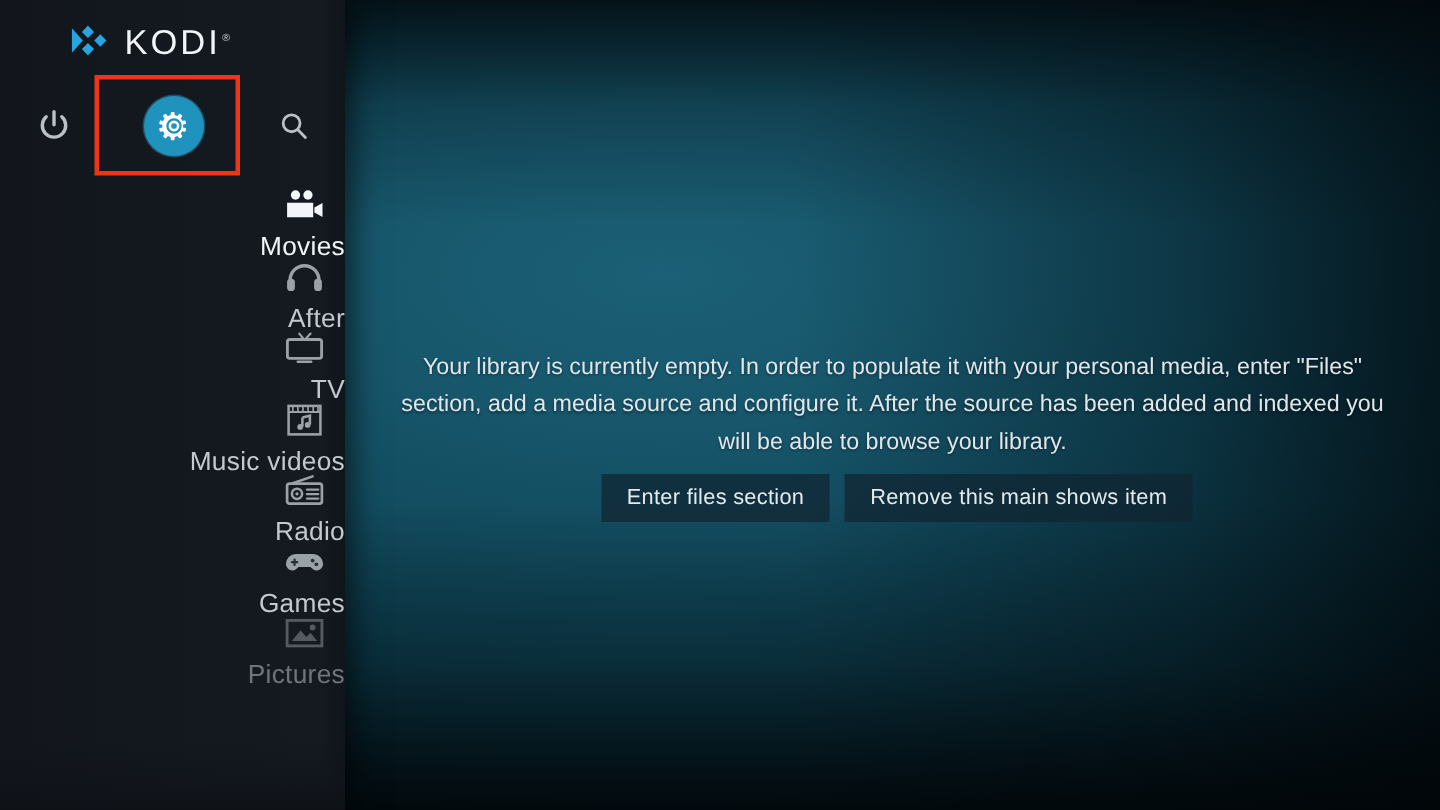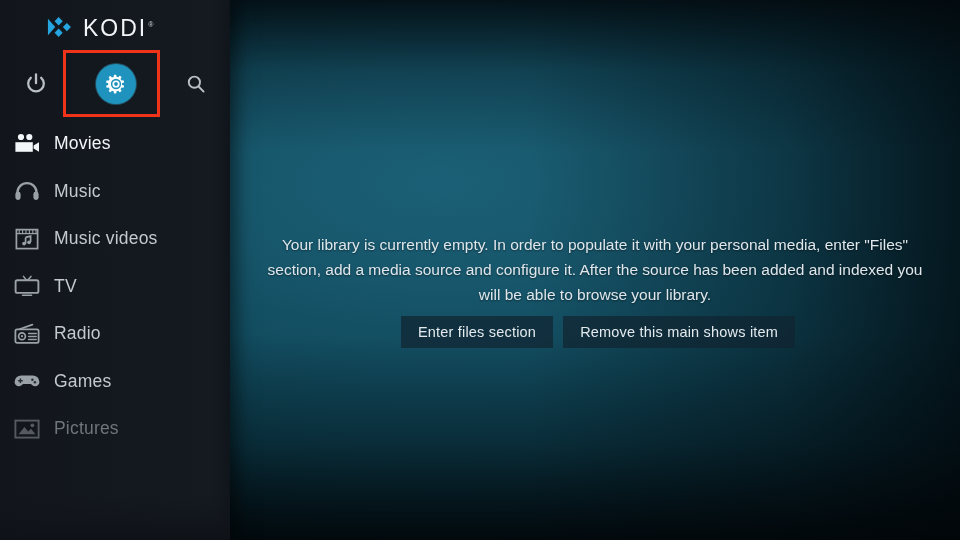--- a/index.html
+++ b/index.html
@@ -79,21 +79,21 @@
   
   .anno-box {
     position:absolute; left:63px; top:50px; width:97px; height:67px;
     border:3px solid #f0341a; z-index:9; pointer-events:none;
   }
 
   
   .menu { position:absolute; left:0; top:120px; width:230px; }
   .menu-item {
     position:relative; height:47.5px;
-    display:flex; align-items:center; padding-left:10px;
+    display:flex; align-items:flex-end; padding-left:10px;flex-direction:column;
   }
   .mi-icon {
     width:34px; height:28px; margin-right:10px;
     display:flex; align-items:center; justify-content:center;
     flex:0 0 34px;
   }
   .mi-label {
     font-size:17.5px; color:#c3c9ce; letter-spacing:.2px; white-space:nowrap;
   }
   .menu-item.selected .mi-label { color:#f3f6f8; }
@@ -211,52 +211,52 @@
 
 
       <div class="menu-item">
         <span class="mi-icon">
           <svg width="28" height="22" viewBox="0 0 28 22">
             <path d="M4.4 15.3 v-2.6 a9.6 9.6 0 0 1 19.2 0 v2.6" fill="none" stroke-width="2.3" stroke-linecap="round"></path>
             <rect x="2.4" y="11.8" width="5.2" height="8.2" rx="2.4" stroke="none"></rect>
             <rect x="20.4" y="11.8" width="5.2" height="8.2" rx="2.4" stroke="none"></rect>
           </svg>
         </span>
-        <span class="mi-label">Music</span>
+        <span class="mi-label">After</span>
+      </div>
+
+      <div class="menu-item">
+        <span class="mi-icon">
+          <svg width="28" height="22" viewBox="0 0 28 22">
+            <path d="M10.5 1.4 L13.6 5.2 M18 1.4 L14.6 5.2" stroke-width="1.5" fill="none" stroke-linecap="round"></path>
+            <rect x="2.6" y="5.3" width="22.8" height="12.6" rx="1.6" fill="none" stroke-width="1.9"></rect>
+            <path d="M9.5 20.2 h9" stroke-width="1.6" fill="none" stroke-linecap="round"></path>
+          </svg>
+        </span>
+        <span class="mi-label">TV</span>
       </div>
 
       <div class="menu-item">
         <span class="mi-icon">
           <svg width="28" height="22" viewBox="0 0 28 22">
             <rect x="3.4" y="1.6" width="21.2" height="19" fill="none" stroke-width="1.7"></rect>
             <path d="M3.4 5.6 h21.2" stroke-width="1.3" fill="none"></path>
             <path d="M6.2 1.6 v4 M9.6 1.6 v4 M13 1.6 v4 M16.4 1.6 v4 M19.8 1.6 v4 M23 1.6 v4" stroke-width="1.1" fill="none"></path>
             <path d="M12.6 9.4 v6.1" stroke-width="1.7" fill="none"></path>
             <path d="M12.6 9.4 l5 -1.3 v5.9" stroke-width="1.7" fill="none"></path>
             <circle cx="11.1" cy="15.6" r="1.9" stroke="none"></circle>
             <circle cx="16.1" cy="14.3" r="1.9" stroke="none"></circle>
           </svg>
         </span>
         <span class="mi-label">Music videos</span>
       </div>
 
       <div class="menu-item">
         <span class="mi-icon">
           <svg width="28" height="22" viewBox="0 0 28 22">
-            <path d="M10.5 1.4 L13.6 5.2 M18 1.4 L14.6 5.2" stroke-width="1.5" fill="none" stroke-linecap="round"></path>
-            <rect x="2.6" y="5.3" width="22.8" height="12.6" rx="1.6" fill="none" stroke-width="1.9"></rect>
-            <path d="M9.5 20.2 h9" stroke-width="1.6" fill="none" stroke-linecap="round"></path>
-          </svg>
-        </span>
-        <span class="mi-label">TV</span>
-      </div>
-
-      <div class="menu-item">
-        <span class="mi-icon">
-          <svg width="28" height="22" viewBox="0 0 28 22">
             <path d="M6.2 6.2 L19.4 1.6" stroke-width="1.7" fill="none" stroke-linecap="round"></path>
             <rect x="2.4" y="6.4" width="23.2" height="13.4" rx="1.6" fill="none" stroke-width="1.8"></rect>
             <circle cx="9" cy="13.2" r="3.4" fill="none" stroke-width="1.7"></circle>
             <circle cx="9" cy="13.2" r="1.1" stroke="none"></circle>
             <path d="M15.6 10.4 h7.6 M15.6 13.4 h7.6 M15.6 16.4 h7.6" stroke-width="1.5" fill="none" stroke-linecap="round"></path>
           </svg>
         </span>
         <span class="mi-label">Radio</span>
       </div>
 

